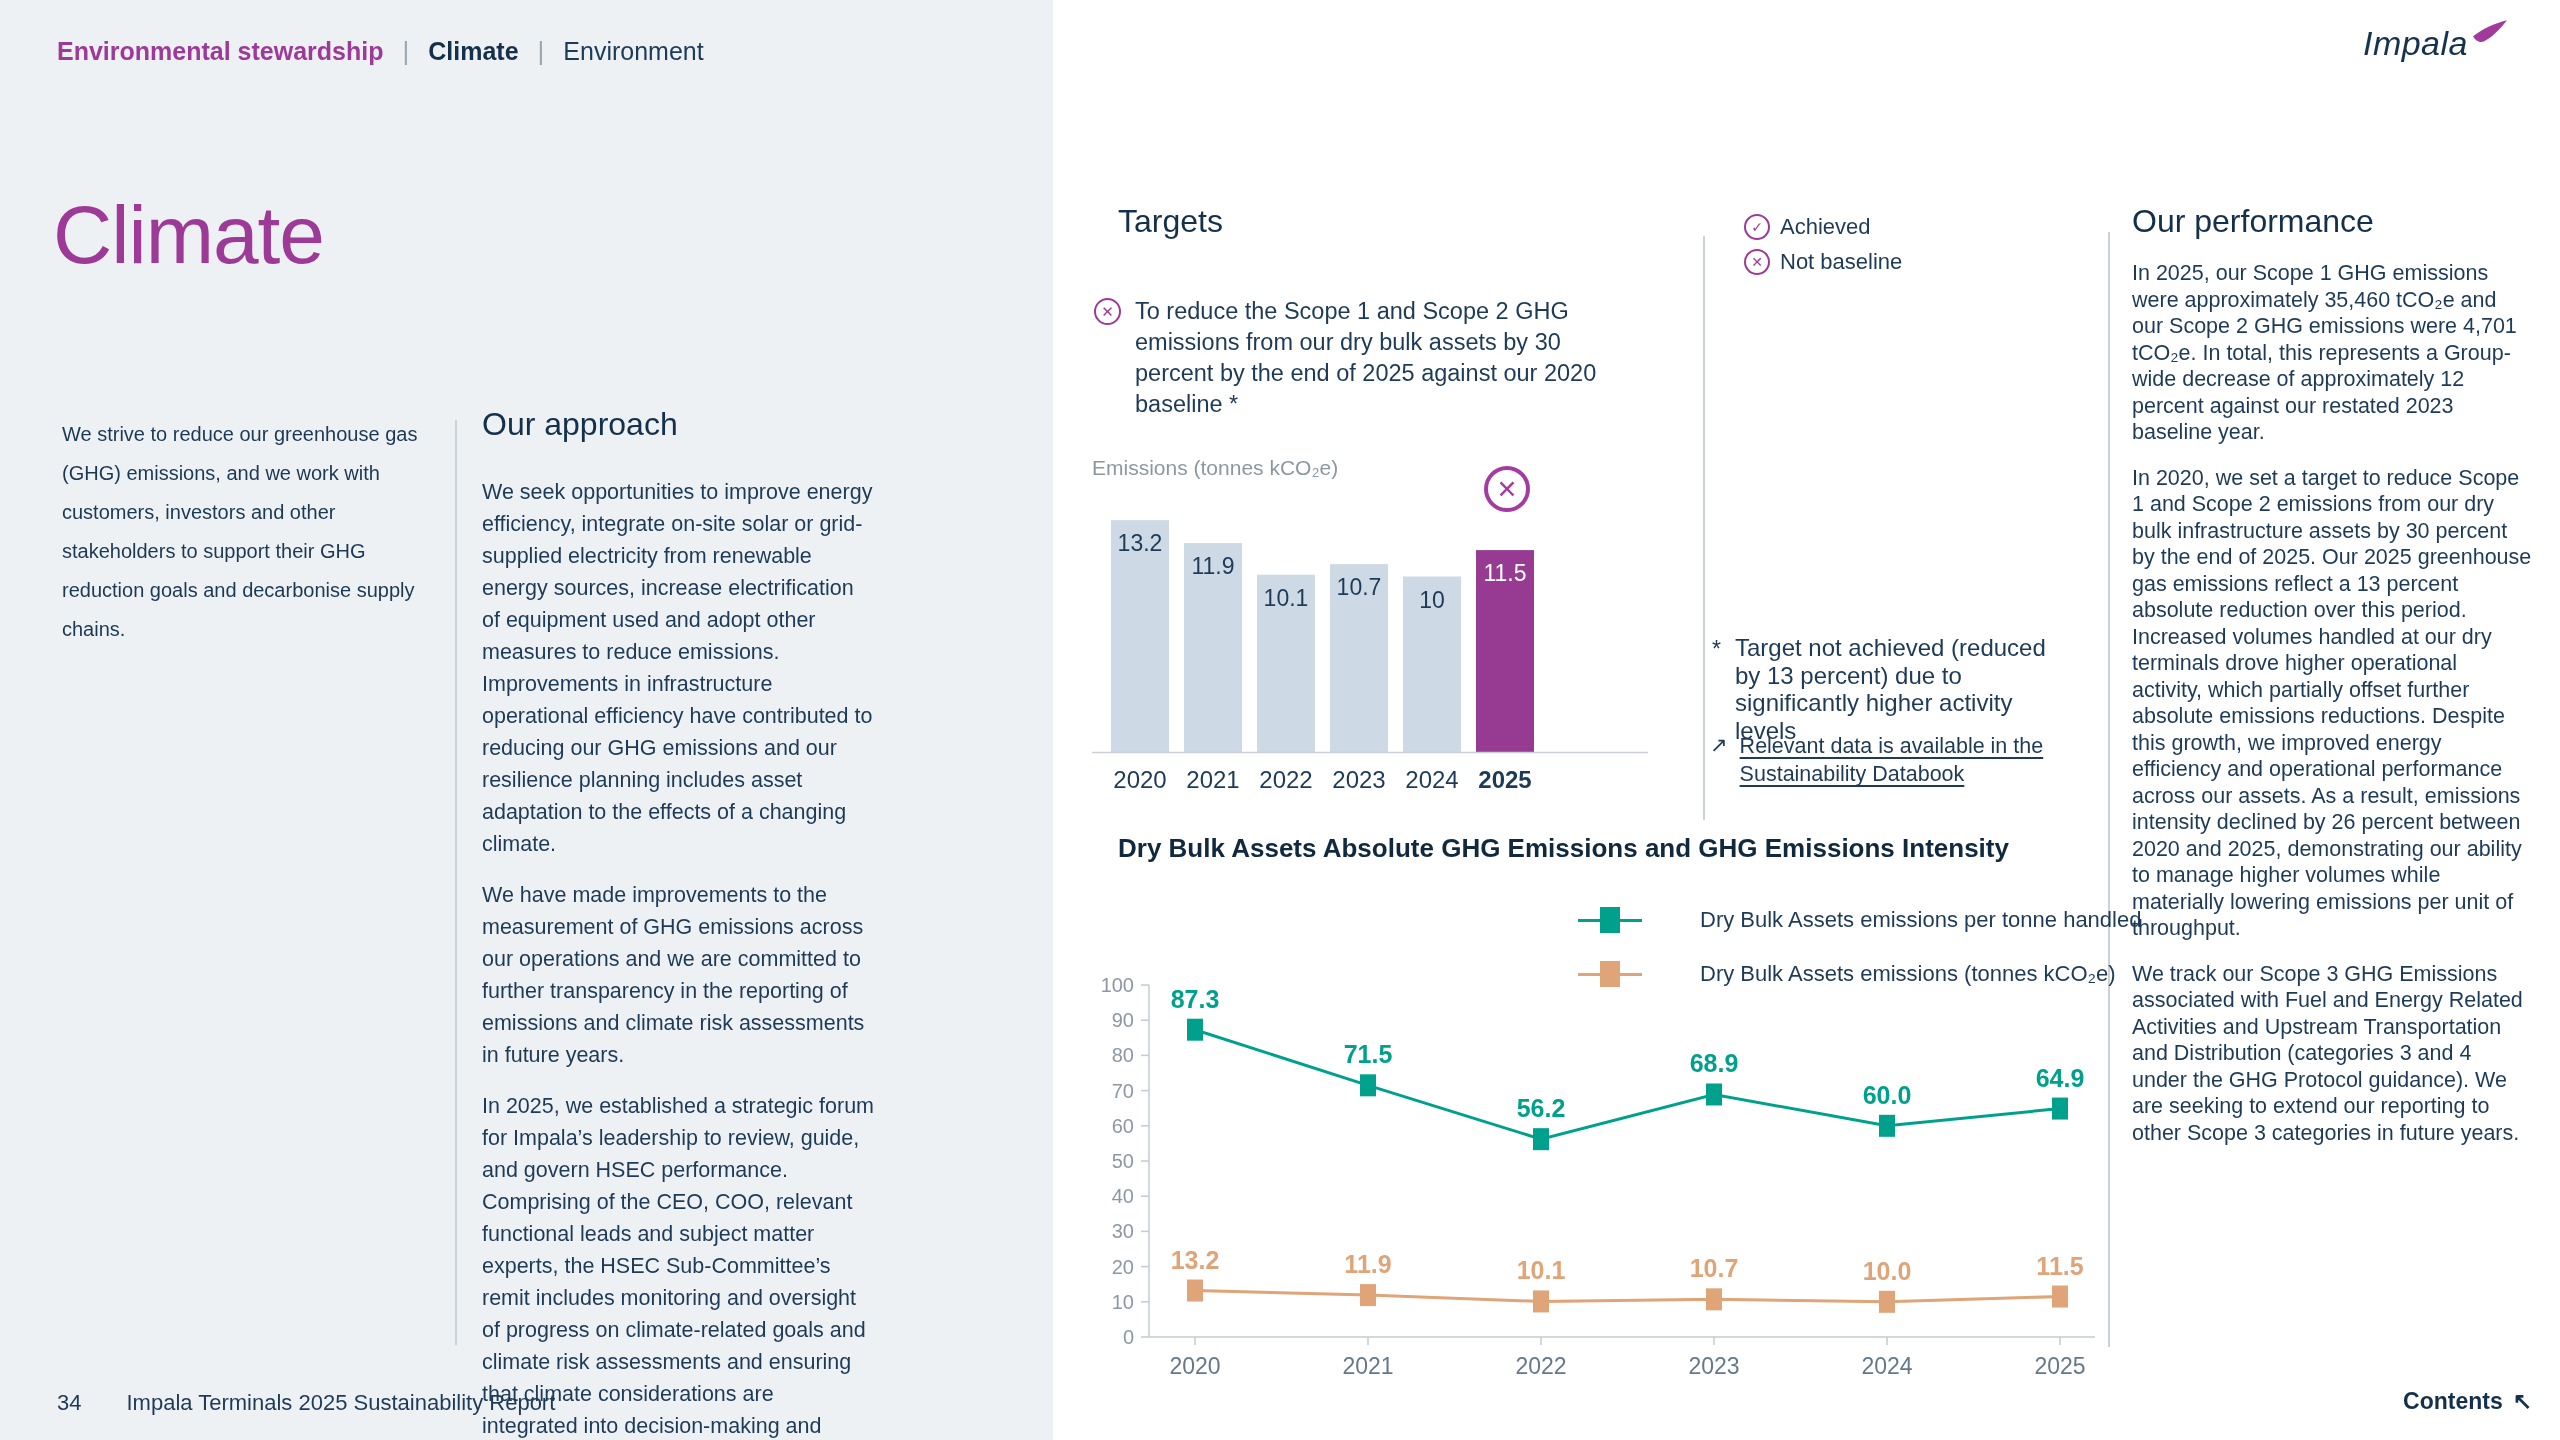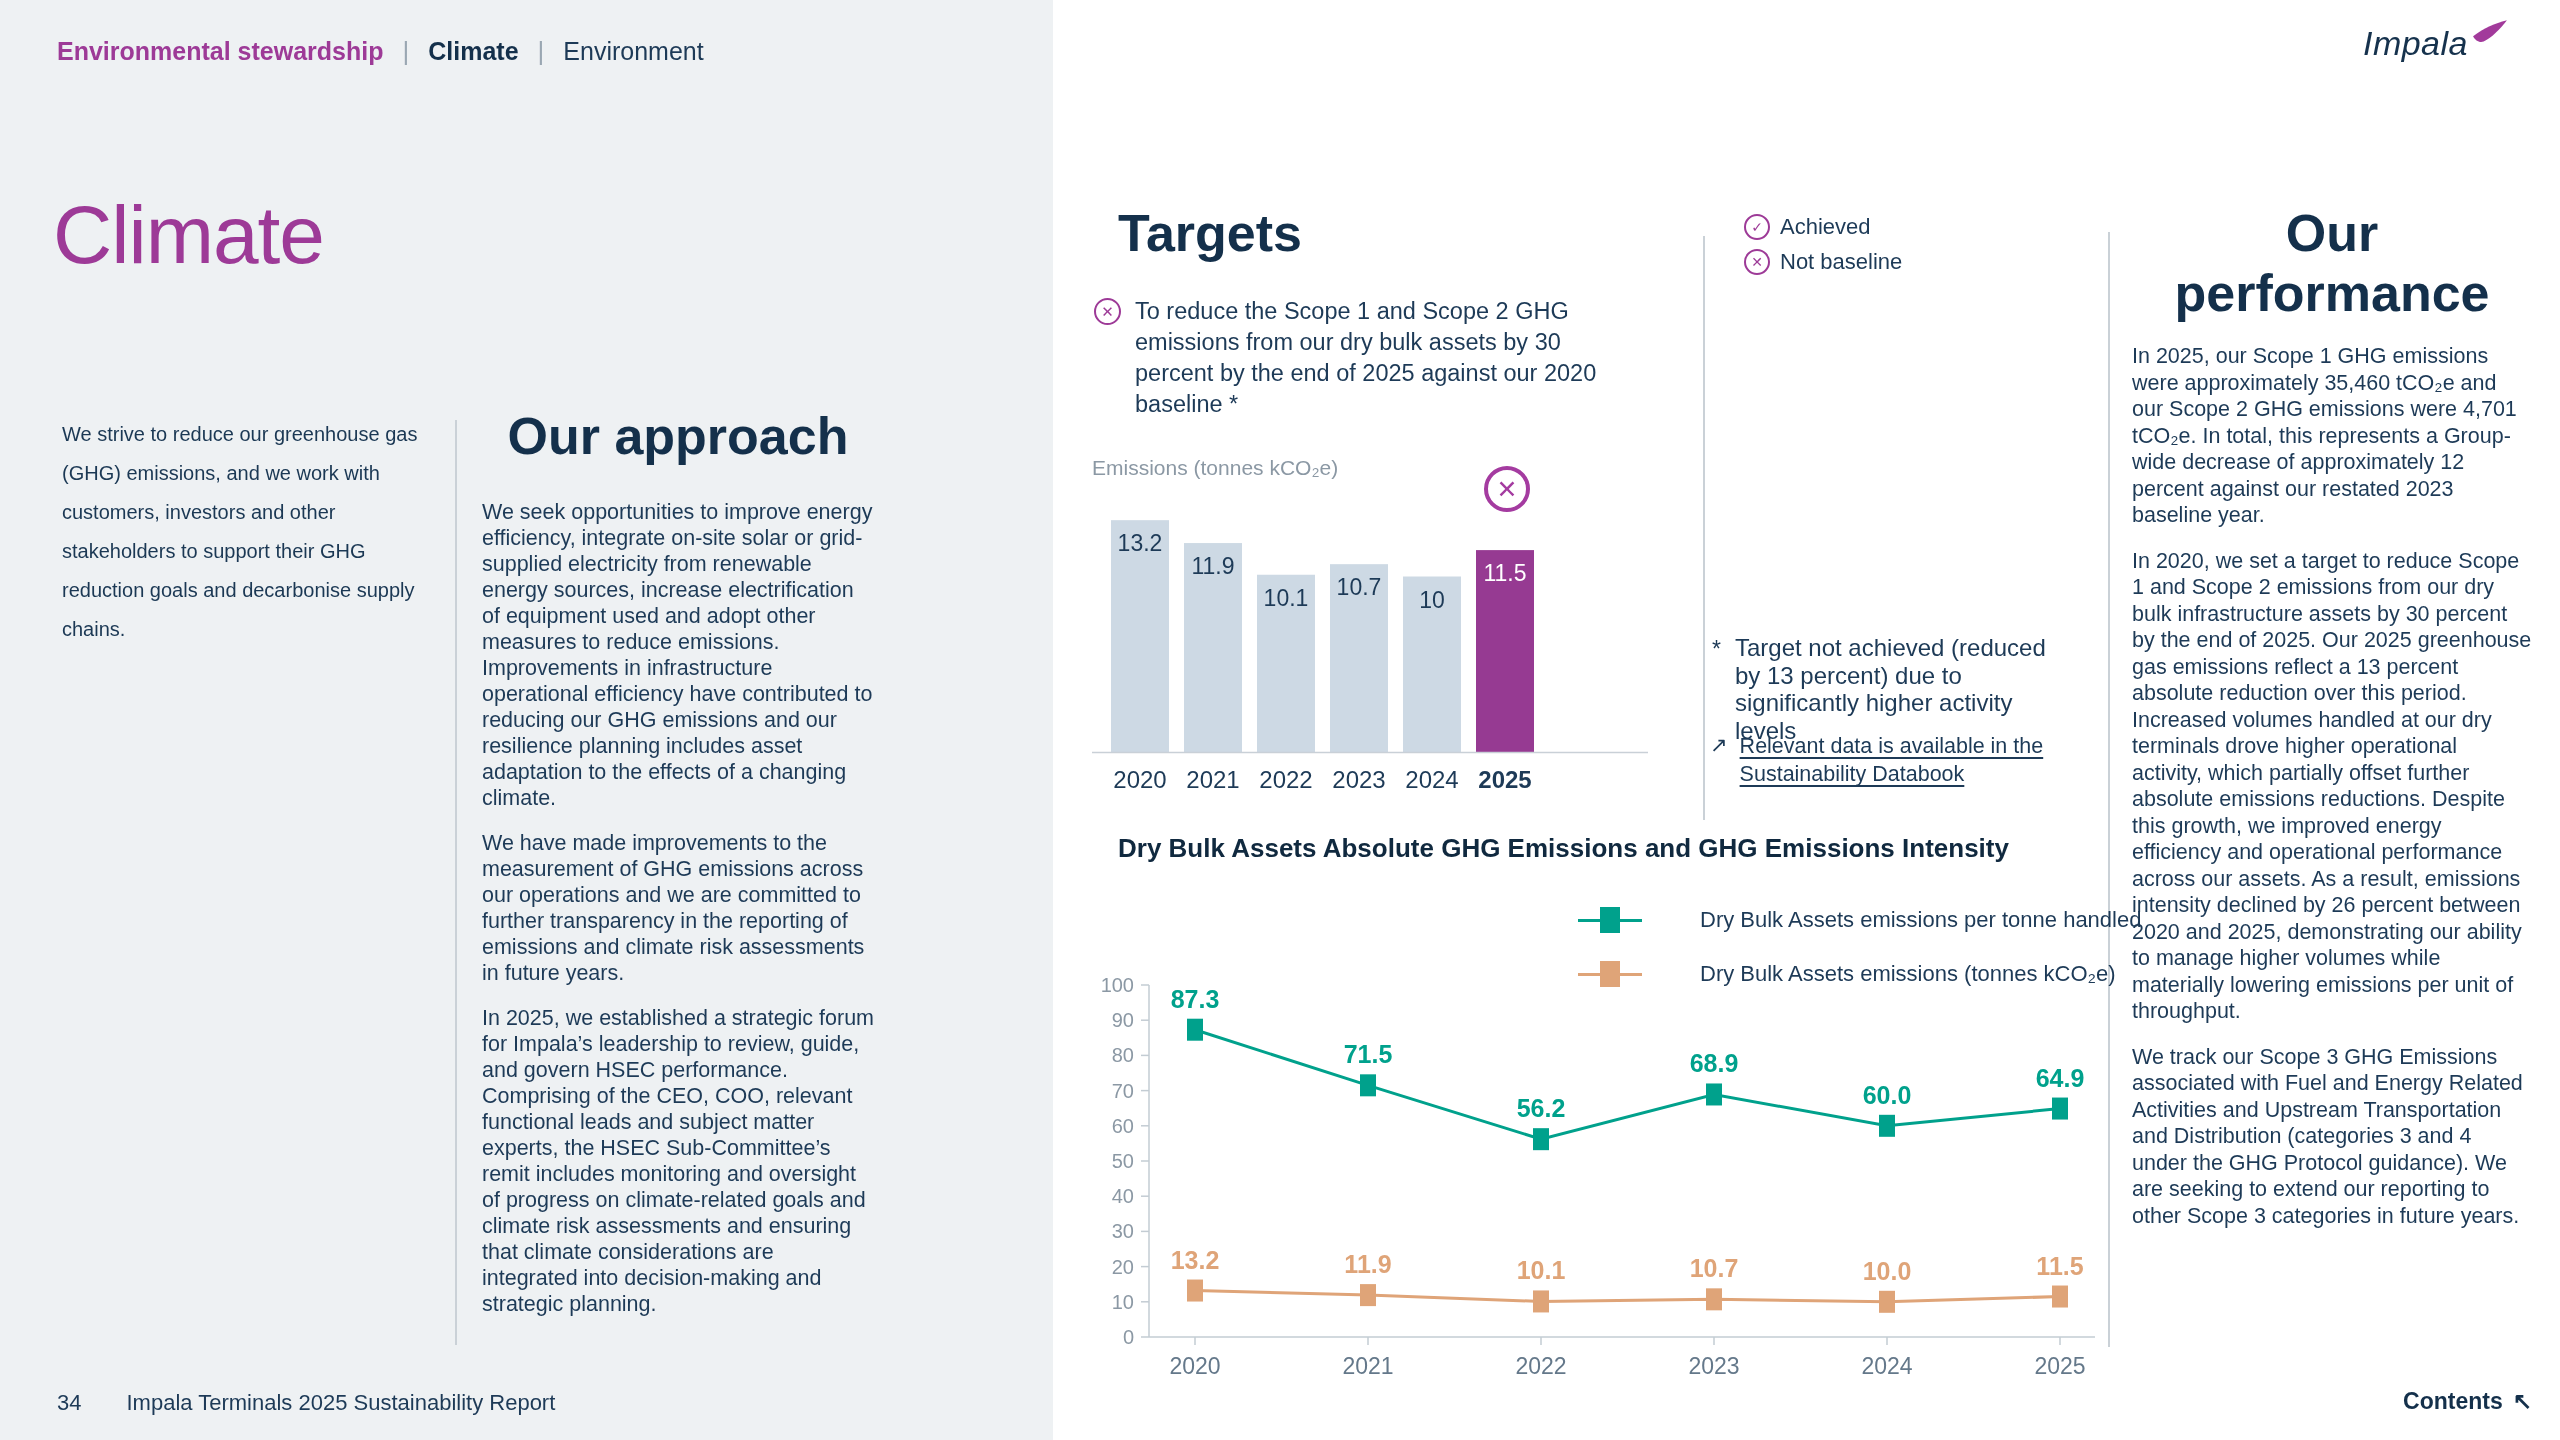--- a/index.html
+++ b/index.html
@@ -33,24 +33,24 @@
   
   .page-title{position:absolute;left:53px;top:188px;font-size:82px;font-weight:500;color:var(--purple);letter-spacing:-1px;}
   .intro{position:absolute;left:62px;top:415px;width:390px;font-size:20px;line-height:39px;color:#1b3854;}
 
   .v-divider{position:absolute;width:2px;background:var(--divider);}
   .div-1{left:455px;top:420px;height:925px;}
   .div-2{left:1703px;top:236px;height:584px;}
   .div-3{left:2108px;top:232px;height:1115px;}
 
   
-  .section-head{font-size:52px;font-weight:700;color:var(--navy-head);text-align:center;}
+  .section-head{font-size:32px;font-weight:400;color:var(--navy-head);}
   .approach{position:absolute;left:482px;top:406px;width:392px;}
   .approach .section-head{margin-bottom:33px;}
-  .body-par{font-size:21.5px;line-height:26px;color:var(--navy);margin-bottom:19px;}
+  .body-par{font-size:21.5px;line-height:32px;color:var(--navy);margin-bottom:19px;}
   .performance{position:absolute;left:2132px;top:203px;width:400px;}
   .performance .section-head{margin-bottom:20px;}
   .performance .body-par{line-height:26.5px;}
 
   
   .targets-head{position:absolute;left:1118px;top:203px;}
   .target-item{position:absolute;left:1094px;top:296px;width:520px;display:flex;gap:14px;}
   .circle-icon{flex:0 0 auto;border:2.5px solid var(--purple);border-radius:50%;color:var(--purple);
     display:flex;align-items:center;justify-content:center;}
   .target-x{width:27px;height:27px;font-size:15px;margin-top:2px;}

